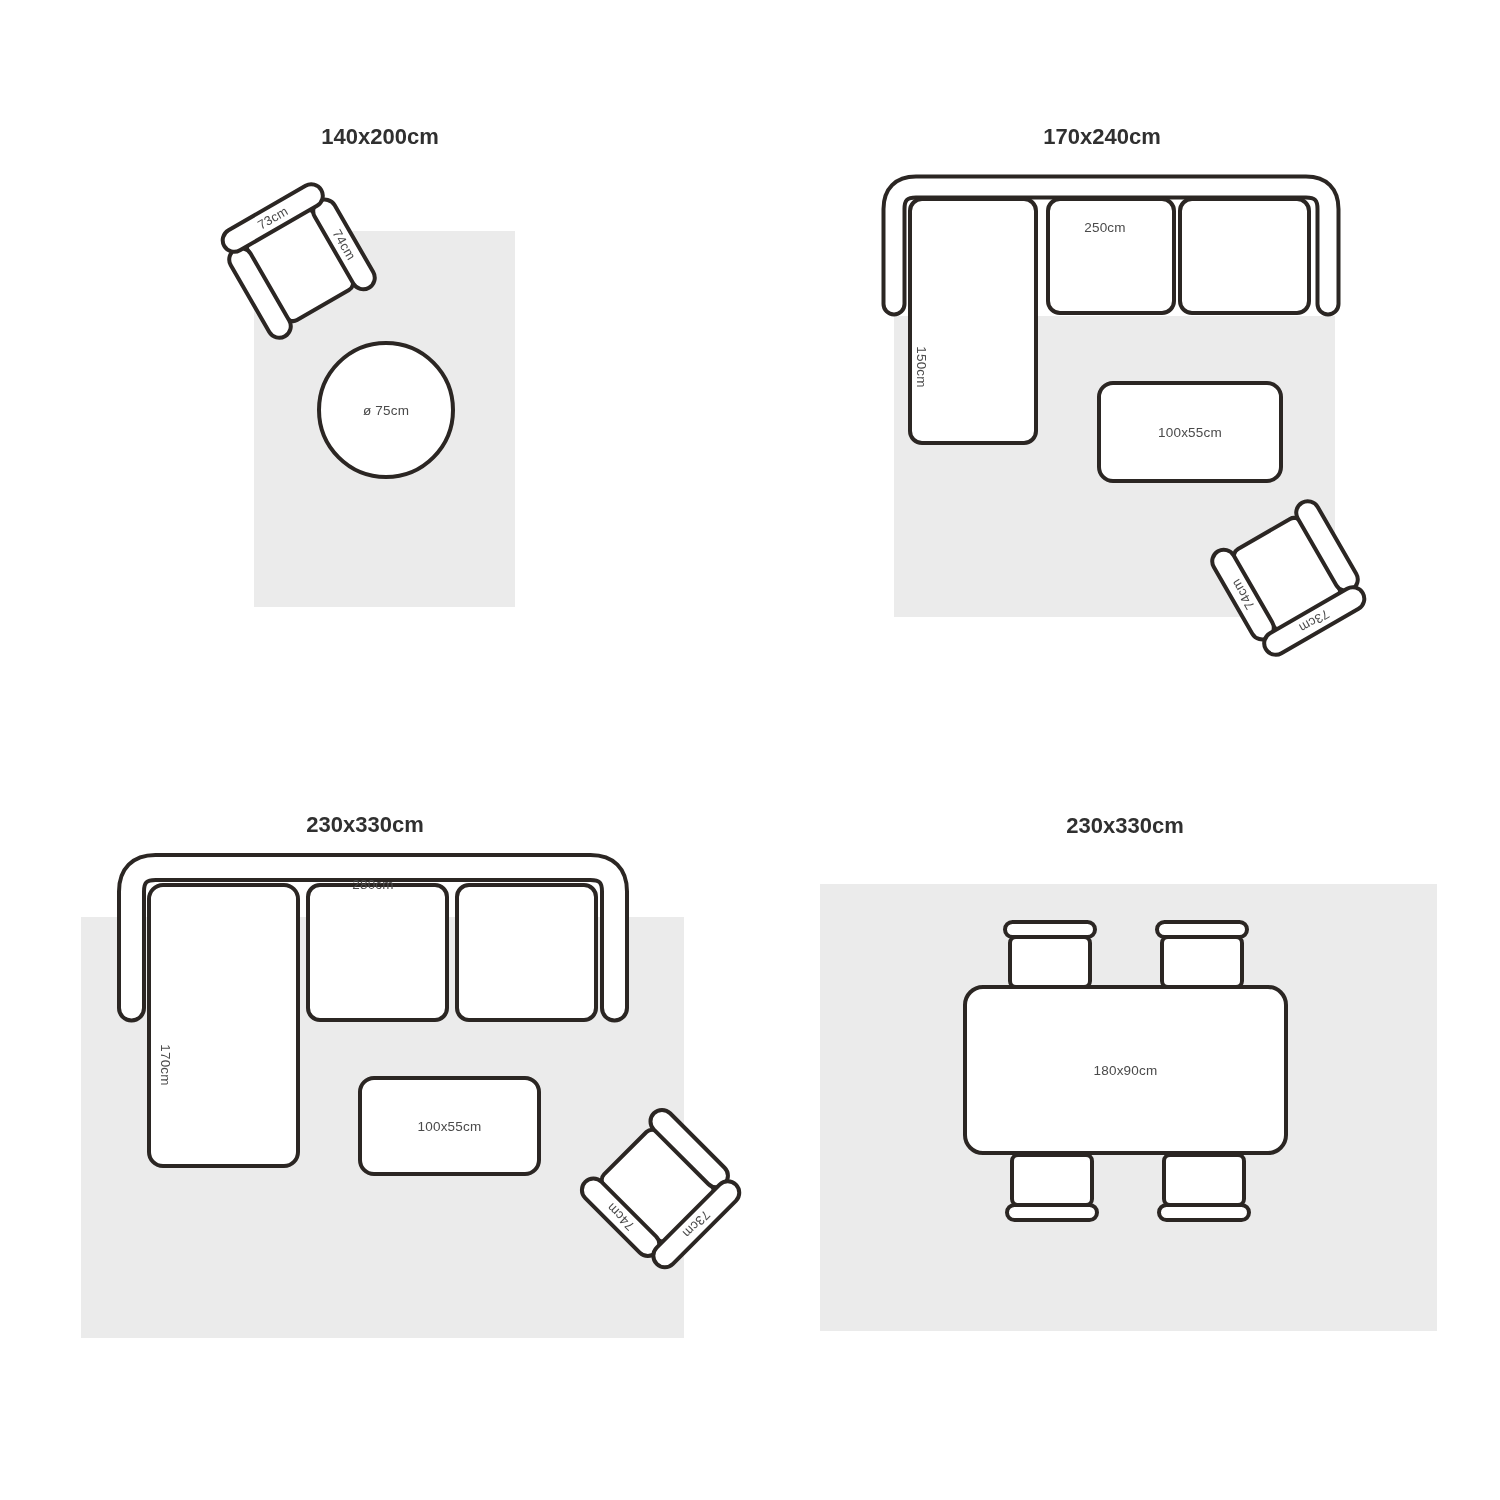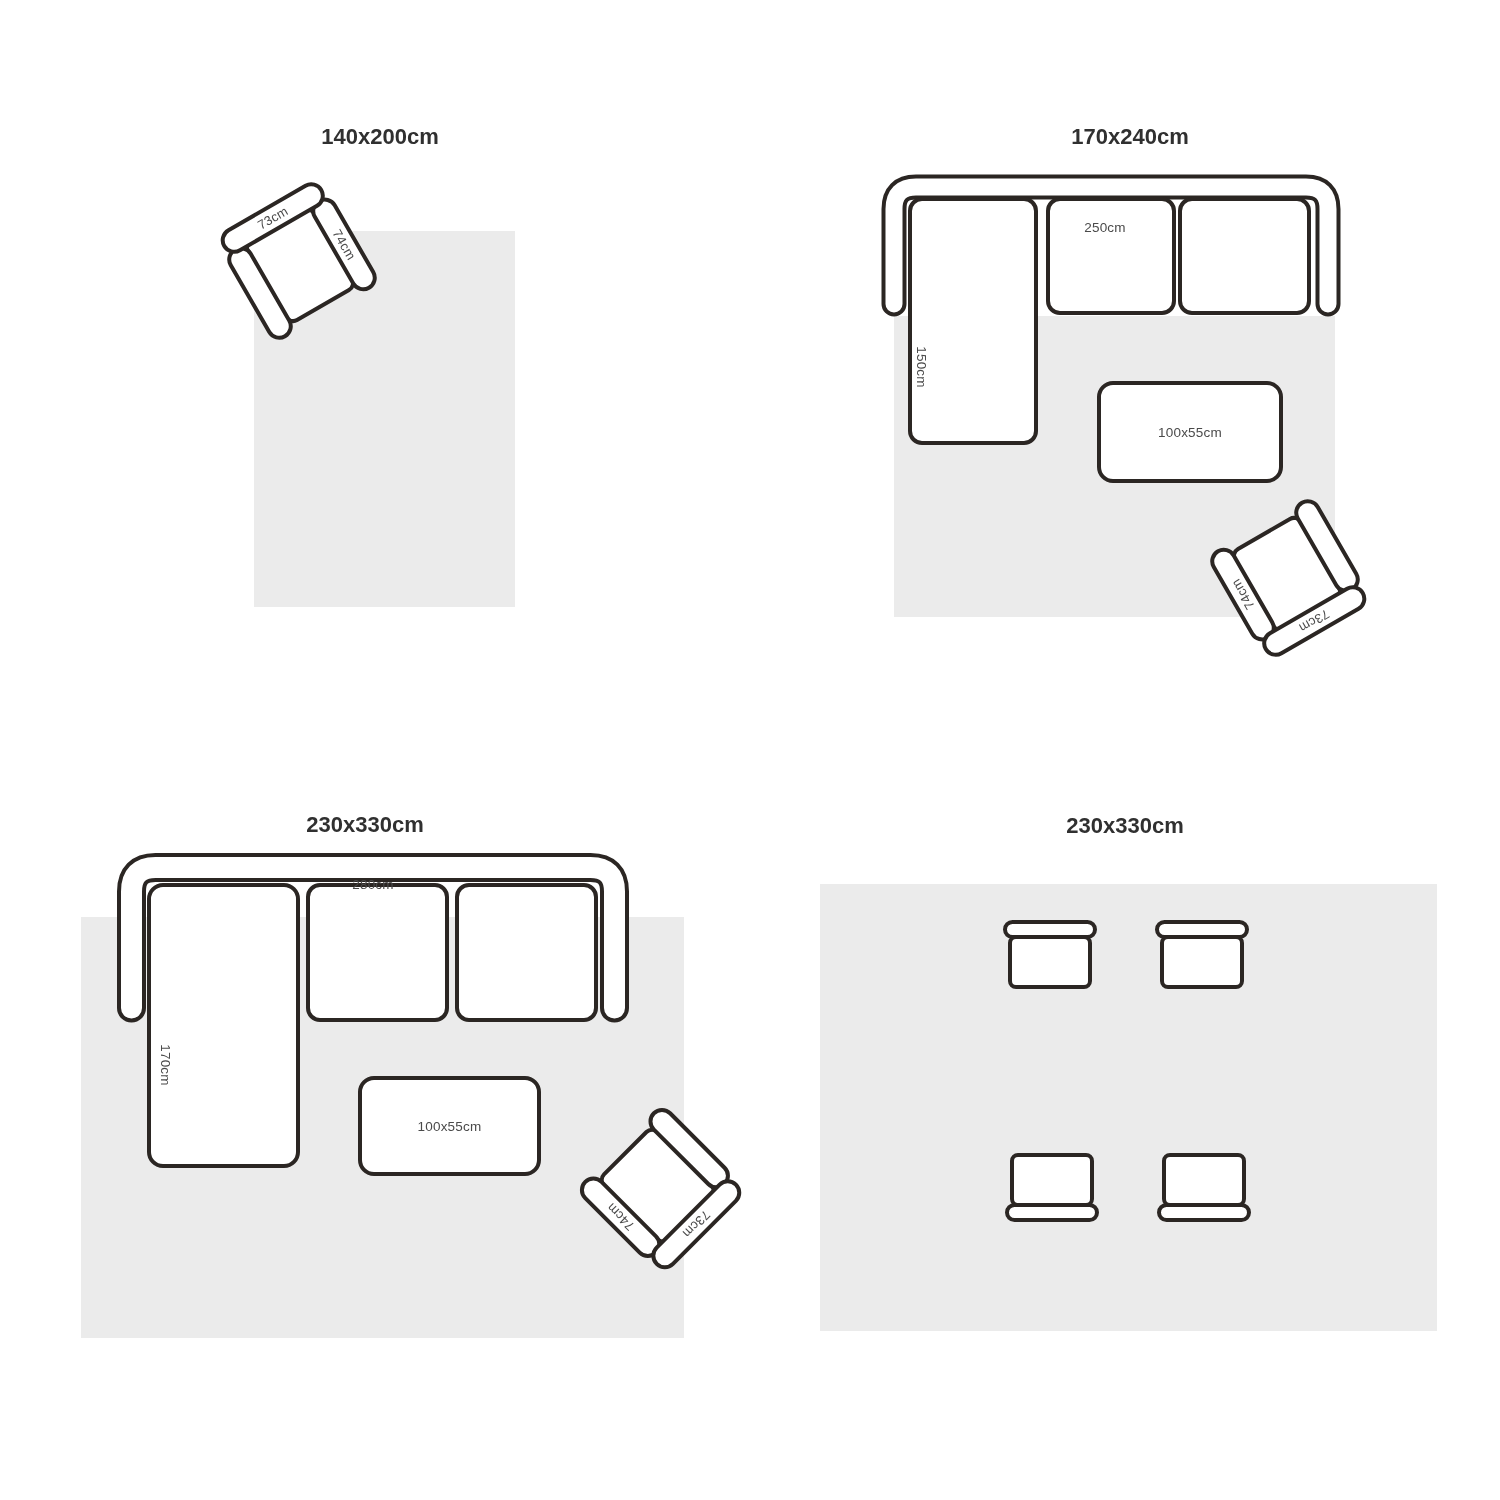--- a/index.html
+++ b/index.html
@@ -65,33 +65,36 @@
 
   <svg class="sofas" width="1500" height="1500" viewBox="0 0 1500 1500">
     <path class="shell-dark" stroke-width="25" d="M894 304 L894 209 Q894 187 916 187 L1306 187 Q1328 187 1328 209 L1328 304"></path>
     <path class="shell-white" stroke-width="17" d="M894 304 L894 209 Q894 187 916 187 L1306 187 Q1328 187 1328 209 L1328 304"></path>
     <path class="shell-dark" stroke-width="29" d="M131.5 1008 L131.5 891.5 Q131.5 867.5 155.5 867.5 L590.5 867.5 Q614.5 867.5 614.5 891.5 L614.5 1008"></path>
     <path class="shell-white" stroke-width="21" d="M131.5 1008 L131.5 891.5 Q131.5 867.5 155.5 867.5 L590.5 867.5 Q614.5 867.5 614.5 891.5 L614.5 1008"></path>
   </svg>
 
   <div class="size-title" style="left:380px;top:124px;">140x200cm</div>
 
+  <div class="table round-table" style="left:317px;top:341px;width:138px;height:138px;">
+    <span class="dim">ø 75cm</span>
+  </div>
 
   <div class="armchair" style="left:235px;top:198px;transform:rotate(-30deg);">
     <div class="a-seat"></div>
     <div class="a-arm-l"></div>
     <div class="a-arm-r">
       <span class="dim dim-vert">74cm</span>
     </div>
     <div class="a-back">
       <span class="dim">73cm</span>
     </div>
   </div>
 
-  <div class="size-title" style="left:1130px;top:124px;">170x240cm</div>
+  <div class="size-title" style="left:1102px;top:124px;">170x240cm</div>
 
   <div class="cushion" style="left:908px;top:197px;width:130px;height:248px;"></div>
   <div class="cushion" style="left:1046px;top:197px;width:130px;height:118px;"></div>
   <div class="cushion" style="left:1178px;top:197px;width:133px;height:118px;"></div>
 
   <span class="dim dim-float" style="left:1105px;top:187px;">250cm</span>
   <span class="dim dim-float dim-vert" style="left:921px;top:327px;">150cm</span>
 
   <div class="table" style="left:1097px;top:381px;width:186px;height:102px;border-radius:16px;">
     <span class="dim">100x55cm</span>
@@ -144,14 +147,17 @@
   </div>
   <div class="dchair flip-v" style="left:1005px;top:1153px;">
     <div class="d-seat"></div>
     <div class="d-back"></div>
   </div>
   <div class="dchair flip-v" style="left:1157px;top:1153px;">
     <div class="d-seat"></div>
     <div class="d-back"></div>
   </div>
 
+  <div class="table" style="left:963px;top:985px;width:325px;height:170px;border-radius:20px;">
+    <span class="dim">180x90cm</span>
+  </div>
 
 </div>
 
 </body></html>

